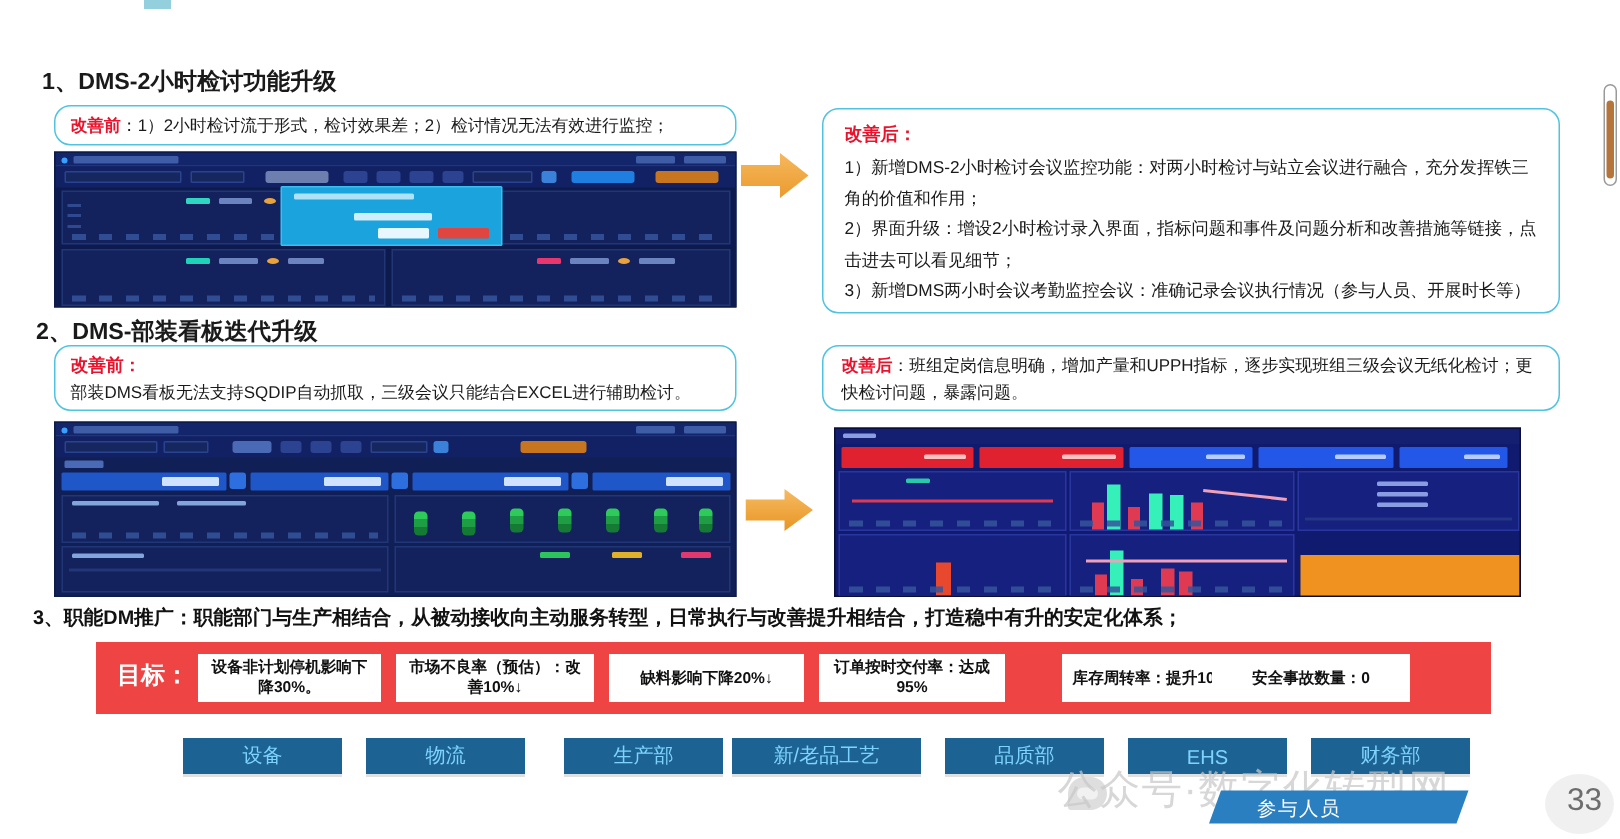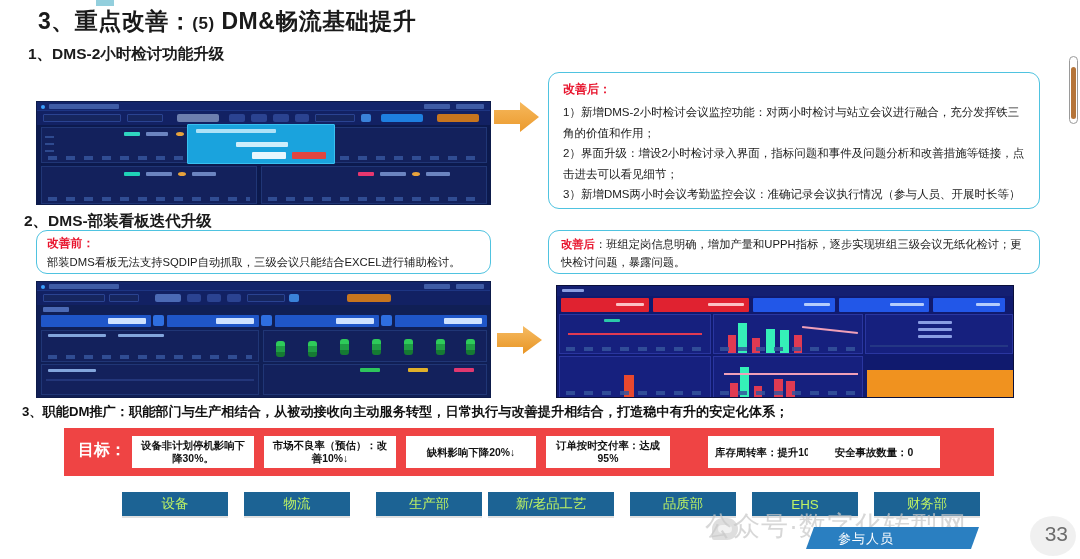--- a/index.html
+++ b/index.html
@@ -132,21 +132,21 @@
   .goal-box {
     position:absolute; top:8px; height:32px; background:#ffffff;
     display:flex; align-items:center; justify-content:center; text-align:center;
     font-size:10.4px; font-weight:700; color:#111; line-height:13px; padding:2px 4px;
   }
 
   
   .dept {
     position:absolute; top:492px; height:24px; background:#1c6394;
     display:flex; align-items:center; justify-content:center;
-    color:#bef264; font-size:13.4px; font-weight:400;
+    color:#7dd3fc; font-size:13.4px; font-weight:400;
     box-shadow:0 2px 0 rgba(0,0,0,.12);
   }
 
   
   .watermark {
     position:absolute; left:705px; top:508px;
     font-size:27px; color:#c9c9c9; opacity:.72; font-weight:400; white-space:nowrap;
     letter-spacing:1px; pointer-events:none;
   }
   .wm-logo {
@@ -186,26 +186,26 @@
     background:#b5753a; border-radius:3px;
   }
 </style>
 </head>
 <body>
 
 <div class="page">
 
   <div class="top-sliver"></div>
 
-  <div class="slide-title">
-    <span>3、重点改善：</span><span class="small">(5)</span><span> DM&amp;畅流基础提升</span>
-  </div>
 
   <div class="sec-head" id="sec1">1、DMS-2小时检讨功能升级</div>
 
+  <div class="note" id="note-before-1">
+    <p><span class="lbl">改善前</span><span>：1）2小时检讨流于形式，检讨效果差；2）检讨情况无法有效进行监控；</span></p>
+  </div>
 
   <div class="shot" id="shot1">
     <div class="s-topbar">
       <span class="dot"></span>
       <span class="t"></span>
       <span class="r1"></span>
       <span class="r2"></span>
     </div>
     <div class="s-filter">
       <span class="fld" style="left:6px;width:78px"></span>

